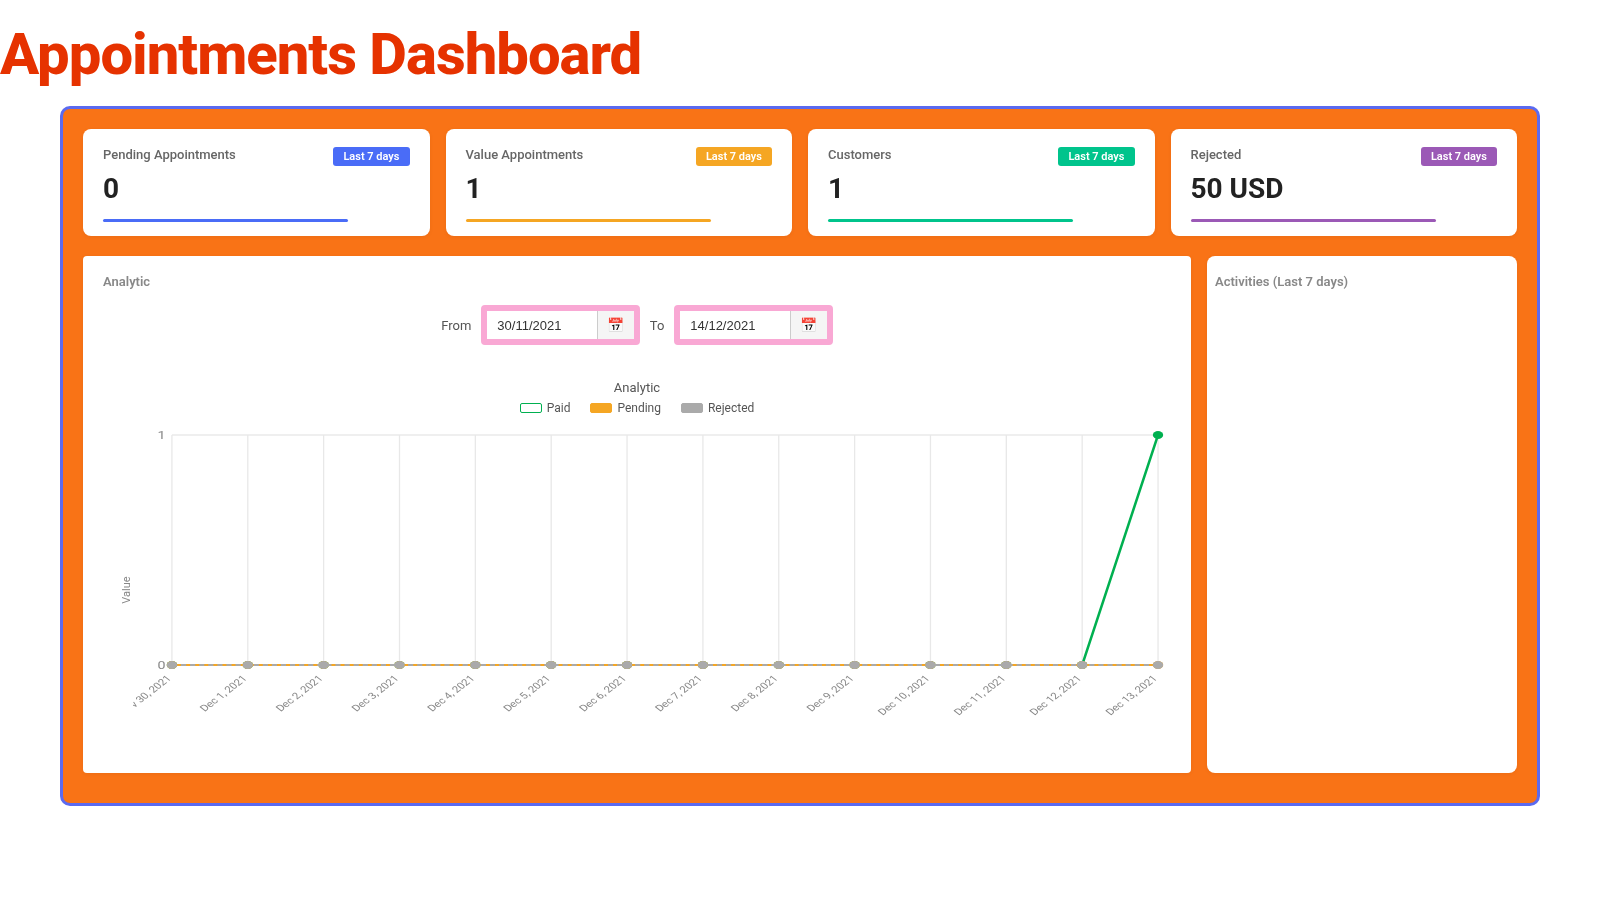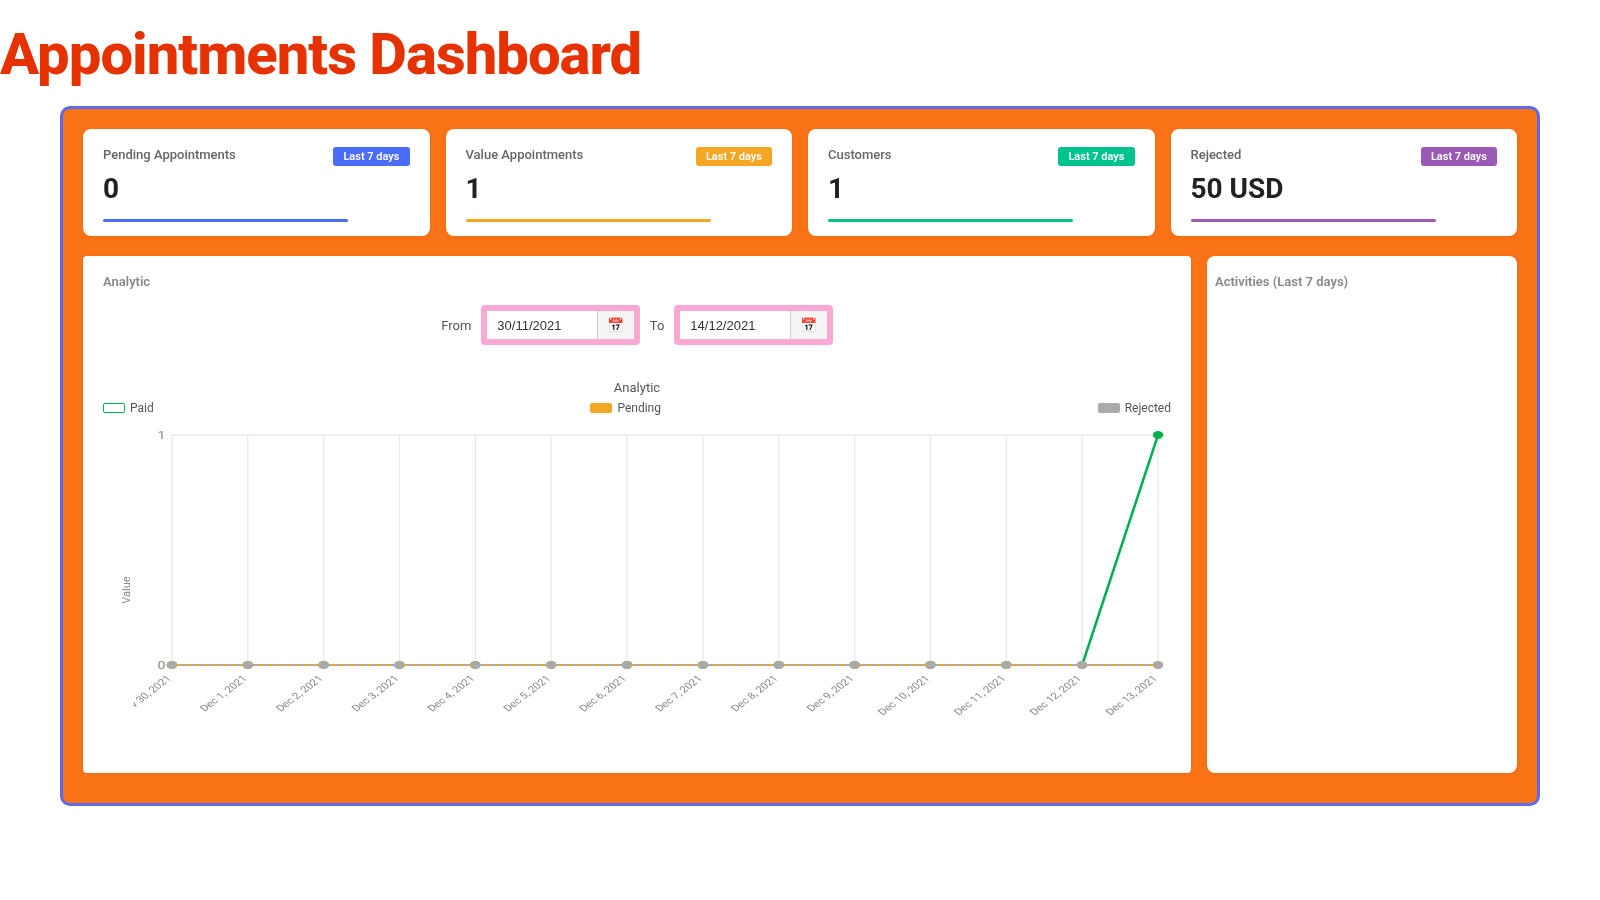--- a/index.html
+++ b/index.html
@@ -160,21 +160,21 @@
     
     .chart-title {
       text-align: center;
       font-size: 13px;
       color: #555;
       margin-bottom: 6px;
     }
 
     .chart-legend {
       display: flex;
-      justify-content: space-between;
+      justify-content: center;
       gap: 20px;
       margin-bottom: 10px;
       font-size: 12px;
       color: #555;
     }
 
     .legend-item {
       display: flex;
       align-items: center;
       gap: 5px;

